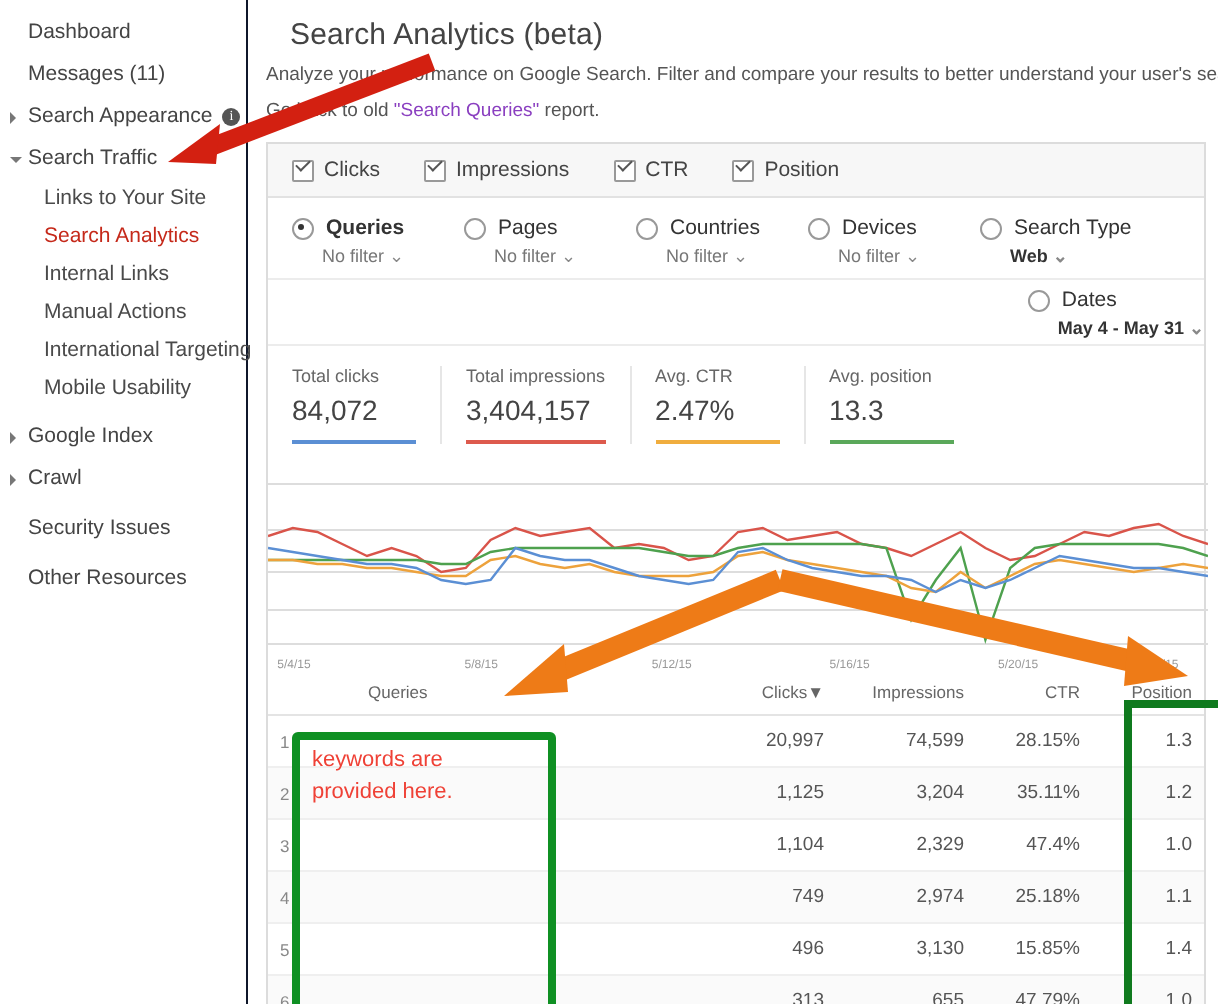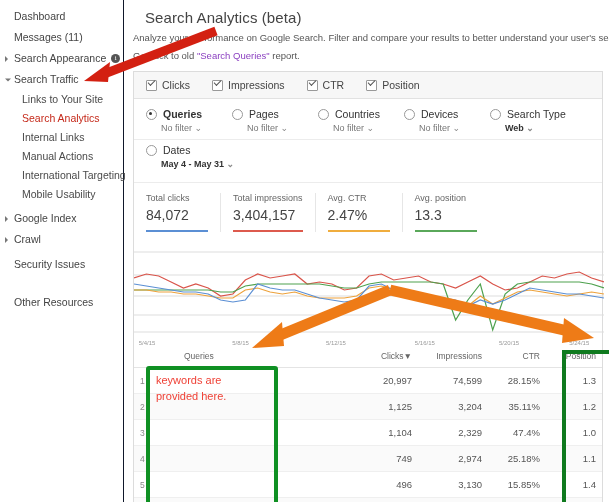--- a/index.html
+++ b/index.html
@@ -118,22 +118,23 @@
     border-radius:50%;background:#333;
   }
   .dim-label{font-size:10.5px;color:#333;}
   .dim-label.sel{font-weight:bold;}
   .dim-filter{
     padding-left:15px;font-size:9px;color:#777;margin-top:3px;white-space:nowrap;
   }
   .dim-filter.bold{font-weight:bold;color:#333;}
   .dim-filter .caret{color:#888;}
   .dates-row{
-    display:flex;padding:4px 0 13px 12px;background:#fff;
+    display:flex;padding:4px 0 3px 12px;background:#fff;
     border-bottom:1px solid #ececec;
+    justify-content:flex-end;
   }
 
   .totals{
     display:flex;padding:10px 0 4px 0;background:#fff;
   }
   .total-cell{
     padding:0 12px;border-right:1px solid #e6e6e6;min-width:62px;
   }
   .total-cell:last-child{border-right:none;}
   .total-lbl{font-size:9px;color:#666;white-space:nowrap;}
@@ -219,21 +220,21 @@
       <span class="tri tri-right"></span>
       <span>Google Index</span>
     </div>
     <div class="nav-item top">
       <span class="tri tri-right"></span>
       <span>Crawl</span>
     </div>
     <div class="nav-item top" style="margin-top:4px;">
       <span>Security Issues</span>
     </div>
-    <div class="nav-item top" style="margin-top:17px;">
+    <div class="nav-item top" style="margin-top:4px;">
       <span>Other Resources</span>
     </div>
   </div>
 
   <div class="main">
 
     <div class="page-title">Search Analytics (beta)</div>
 
     <div class="desc">
       <span>Analyze your performance on Google Search. Filter and compare your results to better understand your user's search patterns.</span>

